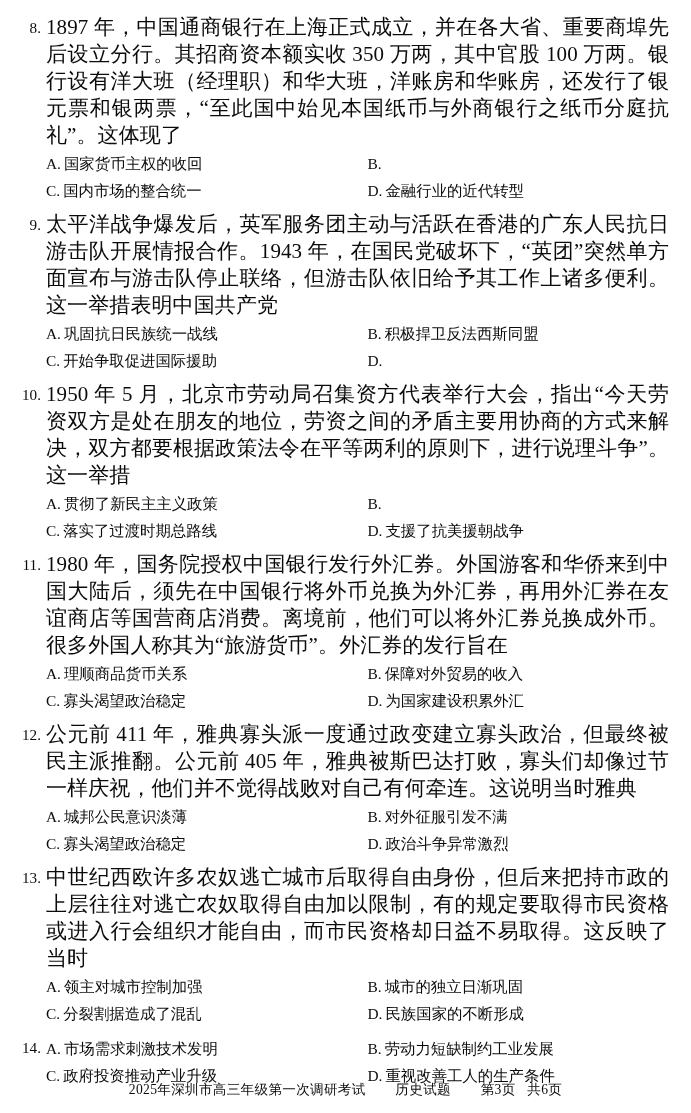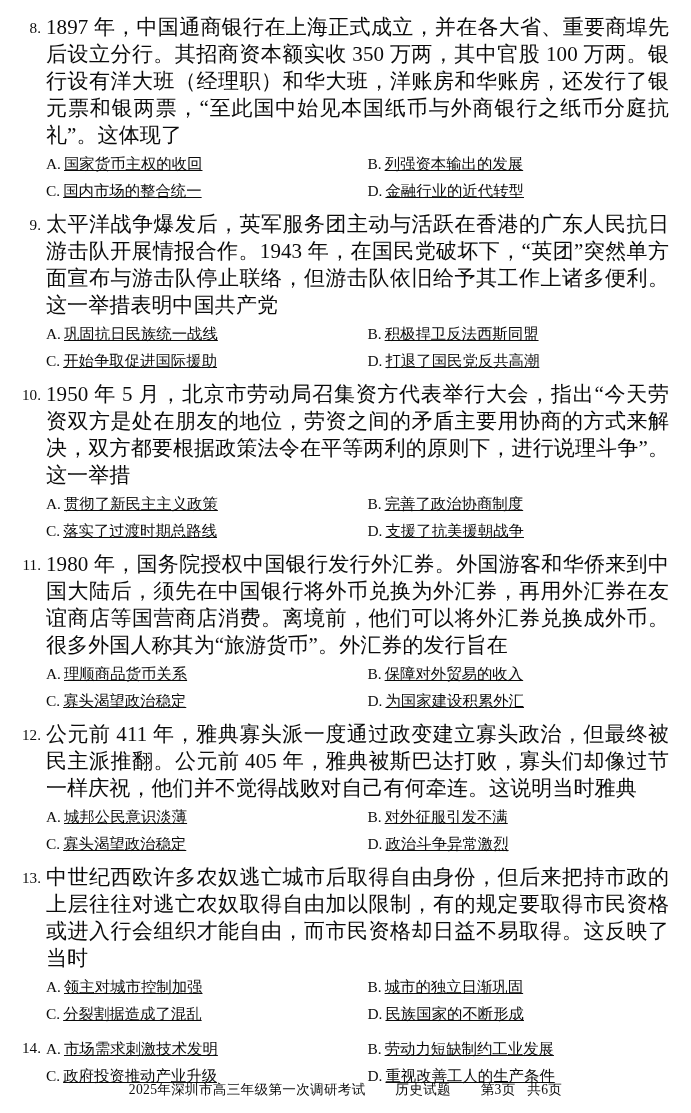--- a/index.html
+++ b/index.html
@@ -60,21 +60,20 @@
     line-height: 27px;
     white-space: nowrap;
     display: flex;
   }
   .opt .lab {
     flex: 0 0 auto;
     padding-right: 3px;
   }
   .opt .txt {
     flex: 0 1 auto;
-    text-decoration: underline;
   }
   
   .opt:nth-child(even) {
     padding-left: 10px;
   }
   .footer {
     position: absolute;
     left: 0;
     right: 0;
     bottom: 14px;
@@ -97,21 +96,20 @@
       <div class="qnum">8.</div>
       <div class="qbody">
         <div class="stem">1897 年，中国通商银行在上海正式成立，并在各大省、重要商埠先后设立分行。其招商资本额实收 350 万两，其中官股 100 万两。银行设有洋大班（经理职）和华大班，洋账房和华账房，还发行了银元票和银两票，“至此国中始见本国纸币与外商银行之纸币分庭抗礼”。这体现了</div>
         <div class="options">
           <div class="opt">
               <span class="lab">A.</span>
               <span class="txt">国家货币主权的收回</span>
             </div>
           <div class="opt">
               <span class="lab">B.</span>
-              <span class="txt">列强资本输出的发展</span>
             </div>
           <div class="opt">
               <span class="lab">C.</span>
               <span class="txt">国内市场的整合统一</span>
             </div>
           <div class="opt">
               <span class="lab">D.</span>
               <span class="txt">金融行业的近代转型</span>
             </div>
         </div>
@@ -130,38 +128,36 @@
           <div class="opt">
               <span class="lab">B.</span>
               <span class="txt">积极捍卫反法西斯同盟</span>
             </div>
           <div class="opt">
               <span class="lab">C.</span>
               <span class="txt">开始争取促进国际援助</span>
             </div>
           <div class="opt">
               <span class="lab">D.</span>
-              <span class="txt">打退了国民党反共高潮</span>
             </div>
         </div>
       </div>
     </div>
 
     <div class="question">
       <div class="qnum">10.</div>
       <div class="qbody">
         <div class="stem">1950 年 5 月，北京市劳动局召集资方代表举行大会，指出“今天劳资双方是处在朋友的地位，劳资之间的矛盾主要用协商的方式来解决，双方都要根据政策法令在平等两利的原则下，进行说理斗争”。这一举措</div>
         <div class="options">
           <div class="opt">
               <span class="lab">A.</span>
               <span class="txt">贯彻了新民主主义政策</span>
             </div>
           <div class="opt">
               <span class="lab">B.</span>
-              <span class="txt">完善了政治协商制度</span>
             </div>
           <div class="opt">
               <span class="lab">C.</span>
               <span class="txt">落实了过渡时期总路线</span>
             </div>
           <div class="opt">
               <span class="lab">D.</span>
               <span class="txt">支援了抗美援朝战争</span>
             </div>
         </div>

